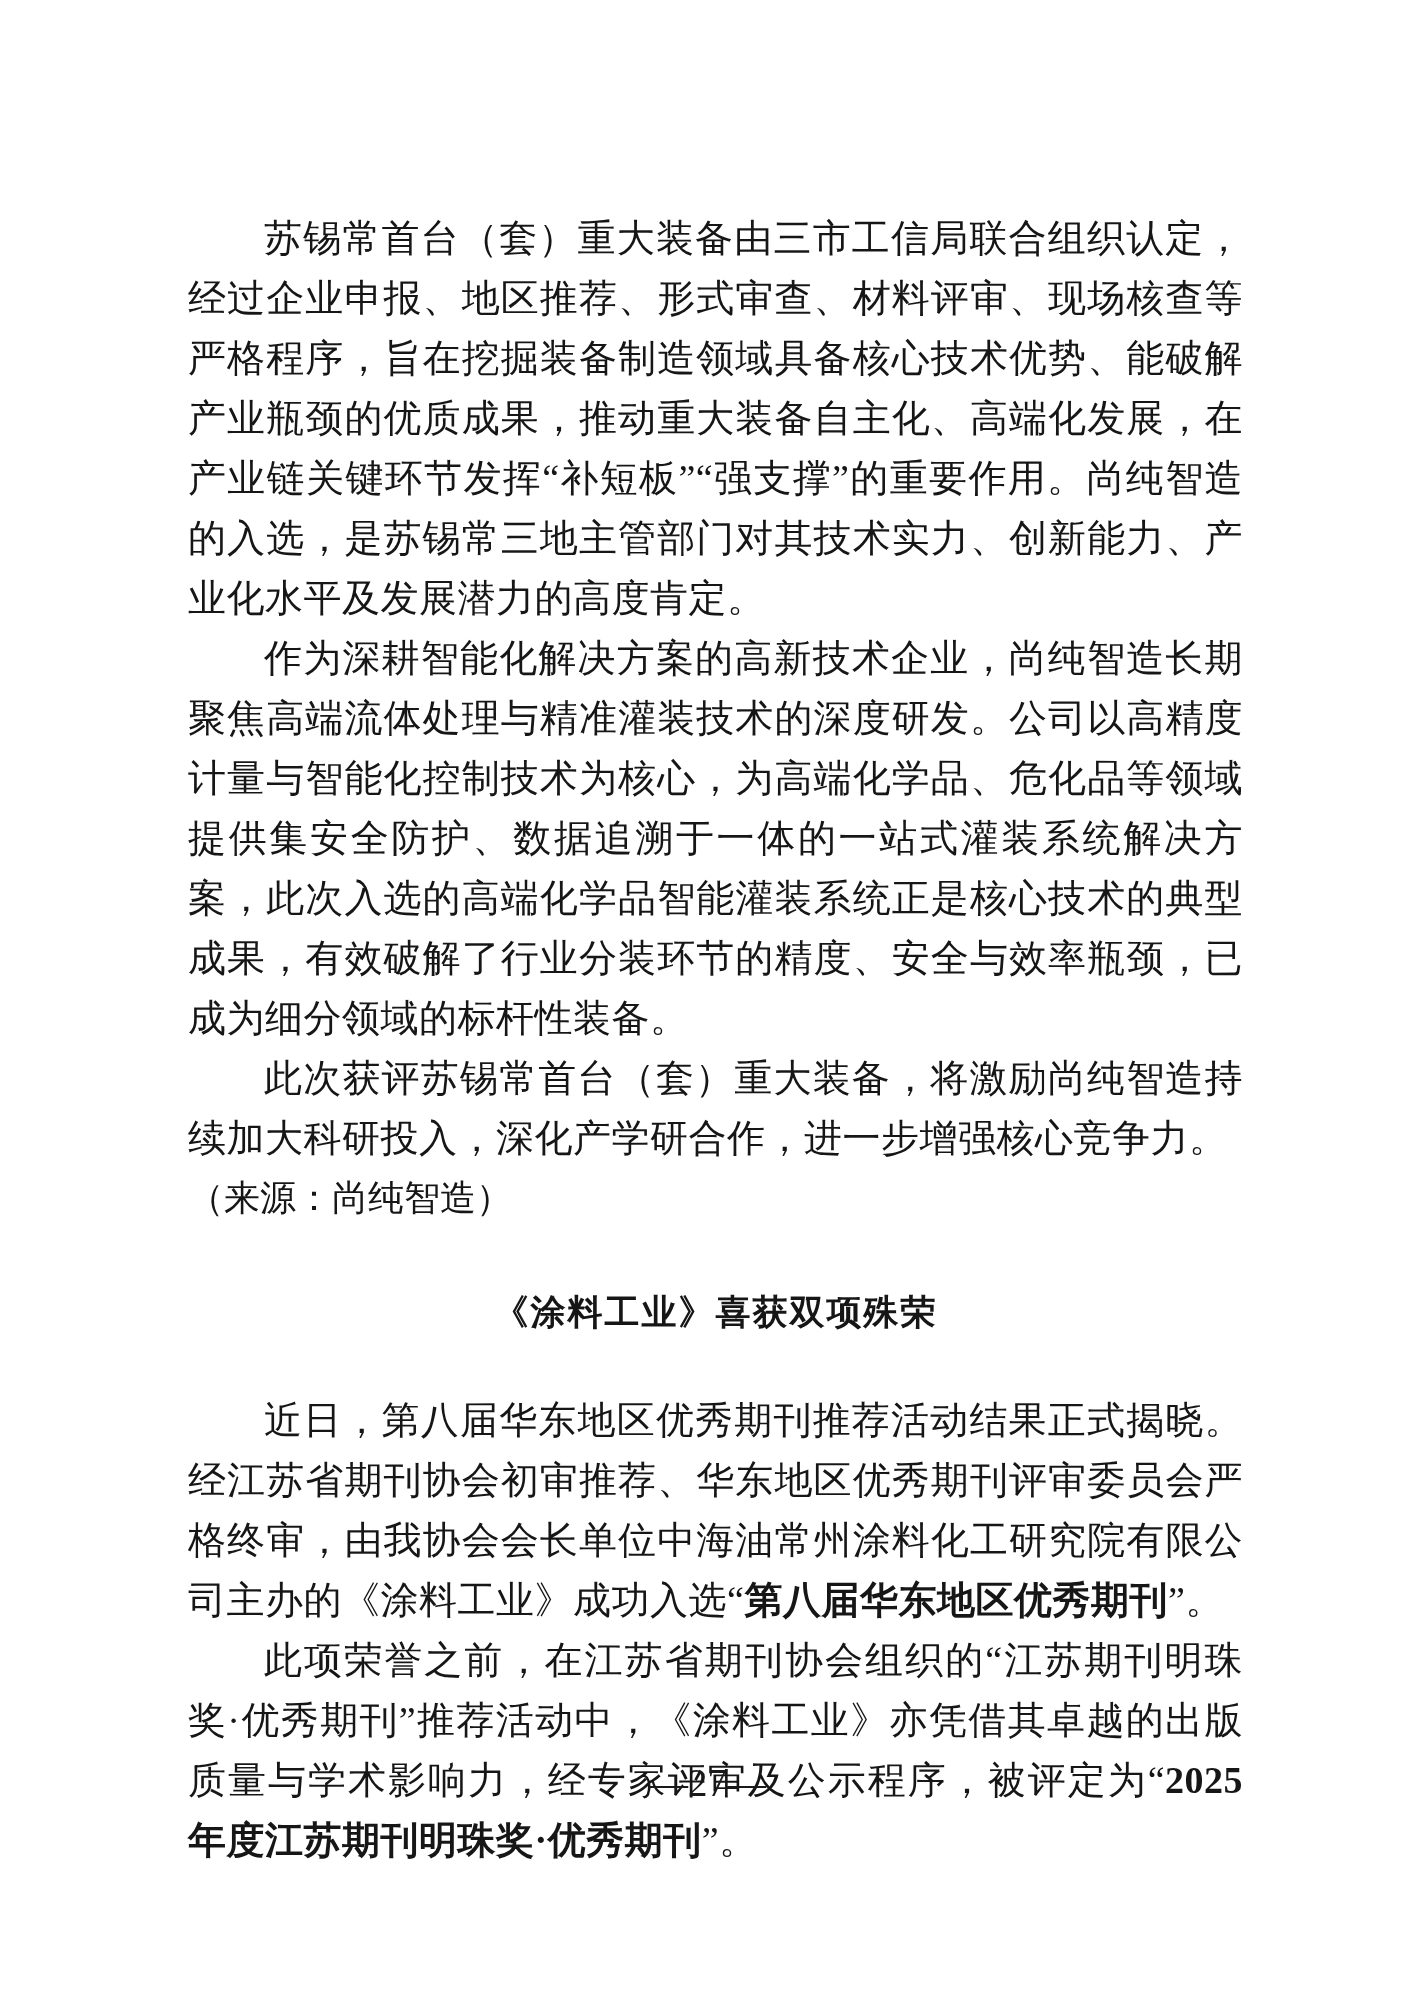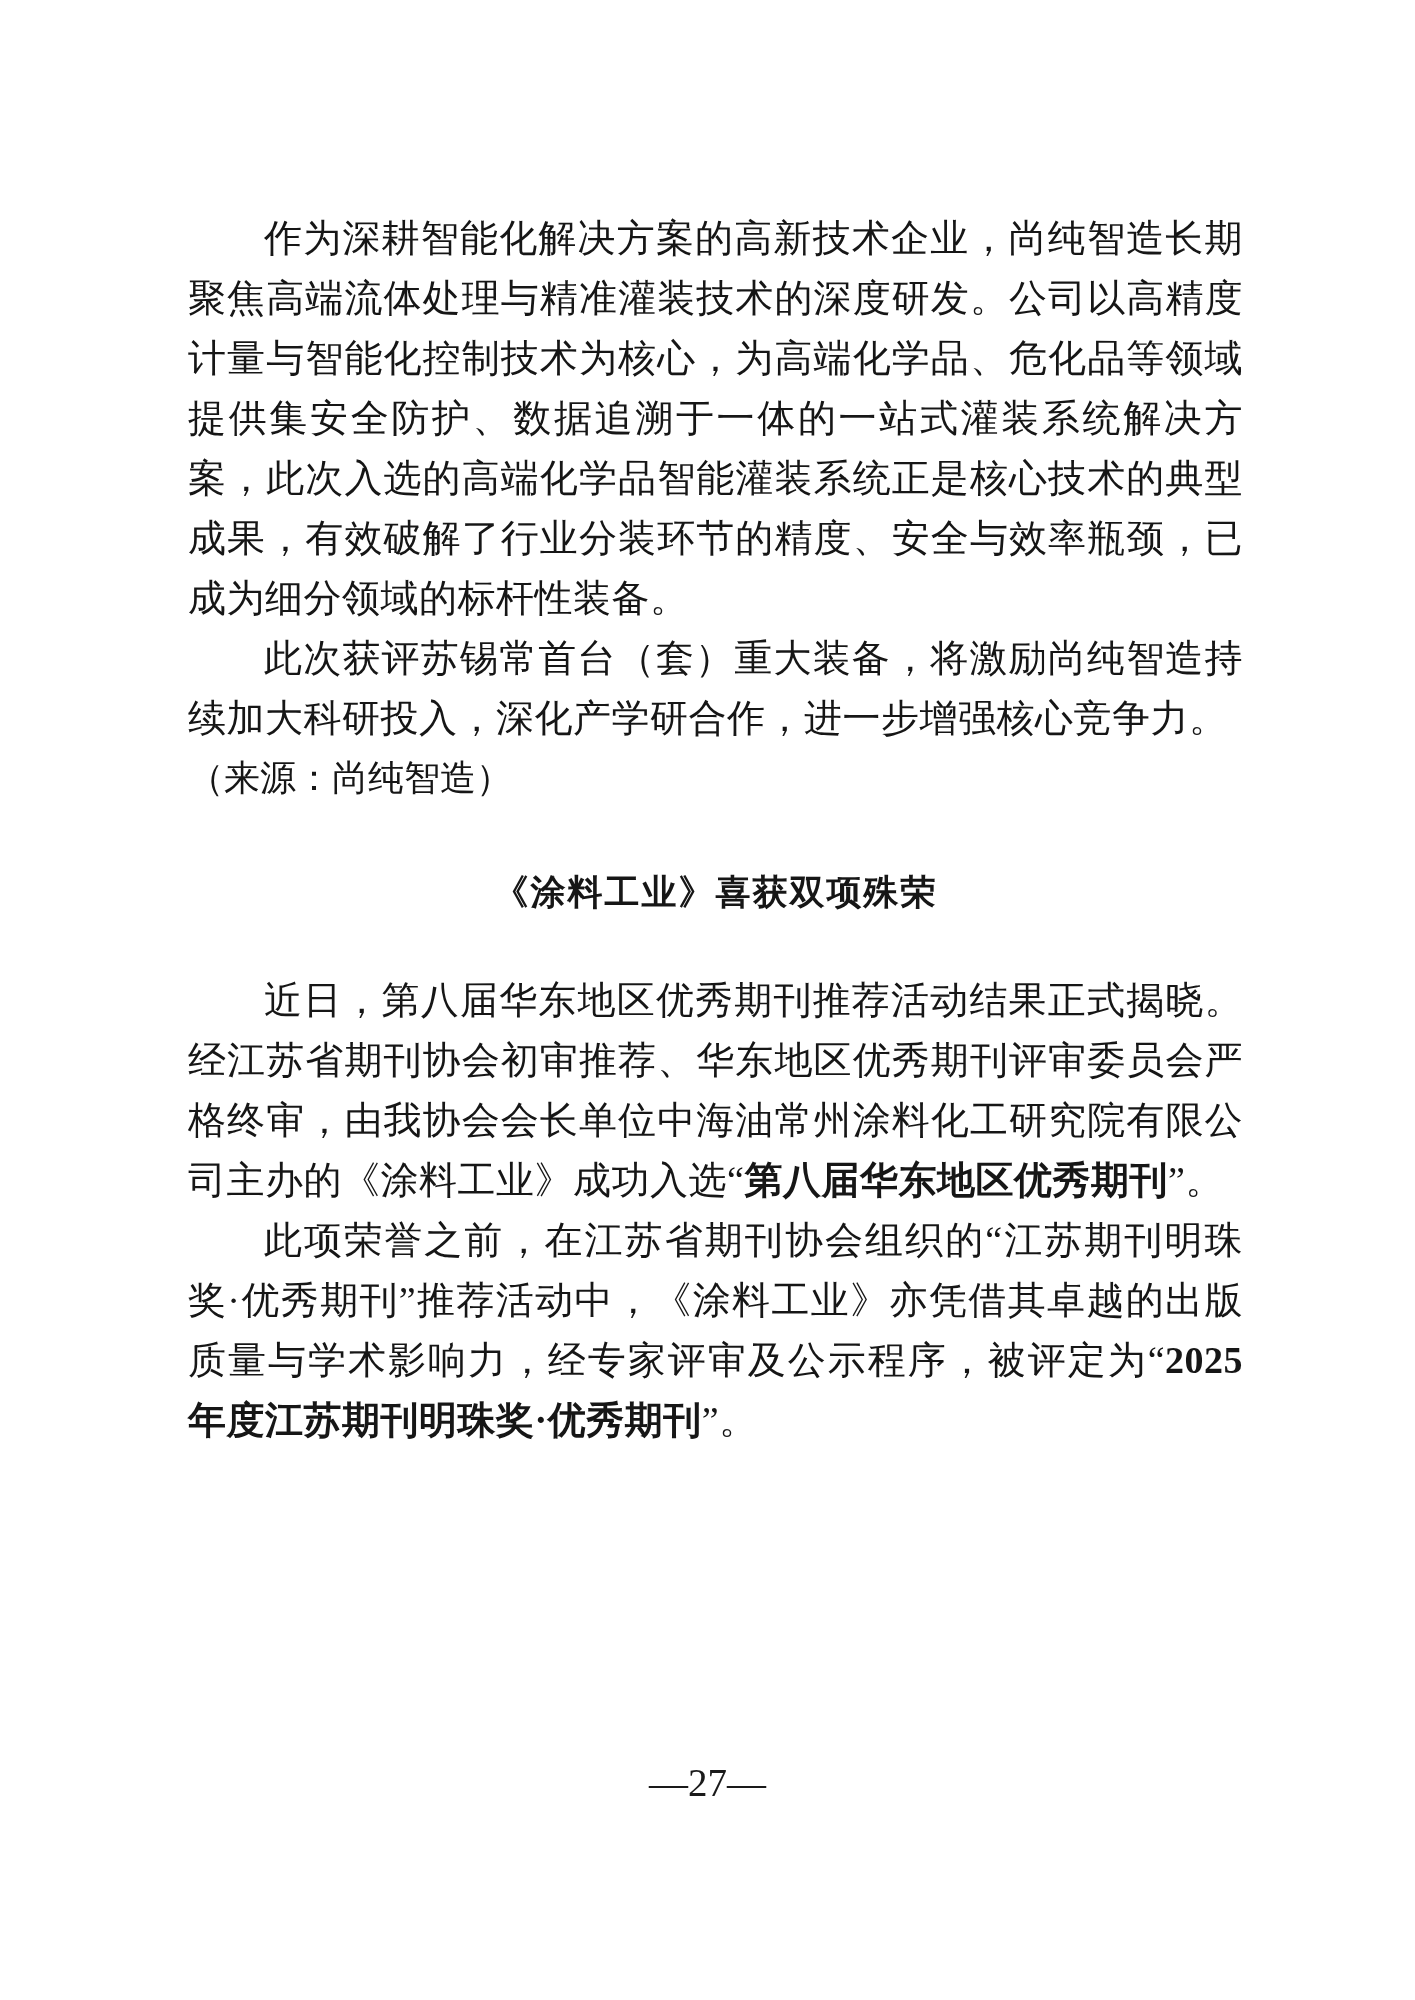--- a/index.html
+++ b/index.html
@@ -58,20 +58,21 @@
     line-height: 46px;
     color: #1a1a1a;
   }
 </style>
 </head>
 <body>
 
 <div class="page">
   <div class="content">
 
+    <p class="body-para">苏锡常首台（套）重大装备由三市工信局联合组织认定，经过企业申报、地区推荐、形式审查、材料评审、现场核查等严格程序，旨在挖掘装备制造领域具备核心技术优势、能破解产业瓶颈的优质成果，推动重大装备自主化、高端化发展，在产业链关键环节发挥“补短板”“强支撑”的重要作用。尚纯智造的入选，是苏锡常三地主管部门对其技术实力、创新能力、产业化水平及发展潜力的高度肯定。</p>
     <p class="body-para">作为深耕智能化解决方案的高新技术企业，尚纯智造长期聚焦高端流体处理与精准灌装技术的深度研发。公司以高精度计量与智能化控制技术为核心，为高端化学品、危化品等领域提供集安全防护、数据追溯于一体的一站式灌装系统解决方案，此次入选的高端化学品智能灌装系统正是核心技术的典型成果，有效破解了行业分装环节的精度、安全与效率瓶颈，已成为细分领域的标杆性装备。</p>
     <p class="body-para">此次获评苏锡常首台（套）重大装备，将激励尚纯智造持续加大科研投入，深化产学研合作，进一步增强核心竞争力。</p>
 
     <p class="source-line">（来源：尚纯智造）</p>
 
     <h2 class="article-title">《涂料工业》喜获双项殊荣</h2>
 
     <p class="body-para"><span>近日，第八届华东地区优秀期刊推荐活动结果正式揭晓。经江苏省期刊协会初审推荐、华东地区优秀期刊评审委员会严格终审，由我协会会长单位中海油常州涂料化工研究院有限公司主办的《涂料工业》成功入选“</span><span class="bold-inline">第八届华东地区优秀期刊</span><span>”。</span></p>
 
     <p class="body-para"><span>此项荣誉之前，在江苏省期刊协会组织的“江苏期刊明珠奖·优秀期刊”推荐活动中，《涂料工业》亦凭借其卓越的出版质量与学术影响力，经专家评审及公示程序，被评定为“</span><span class="bold-inline">2025 年度江苏期刊明珠奖·优秀期刊</span><span>”。</span></p>

